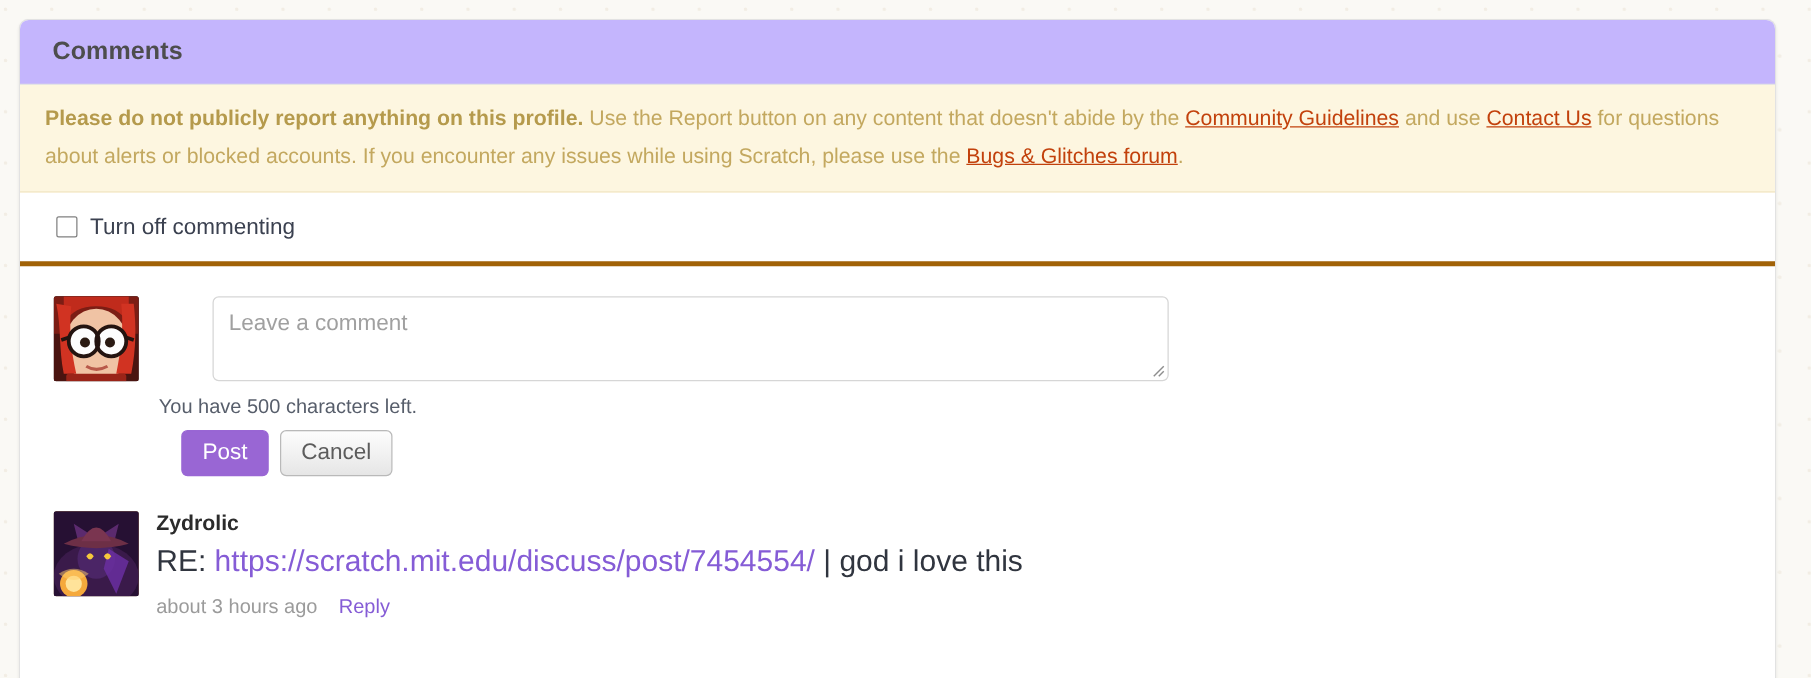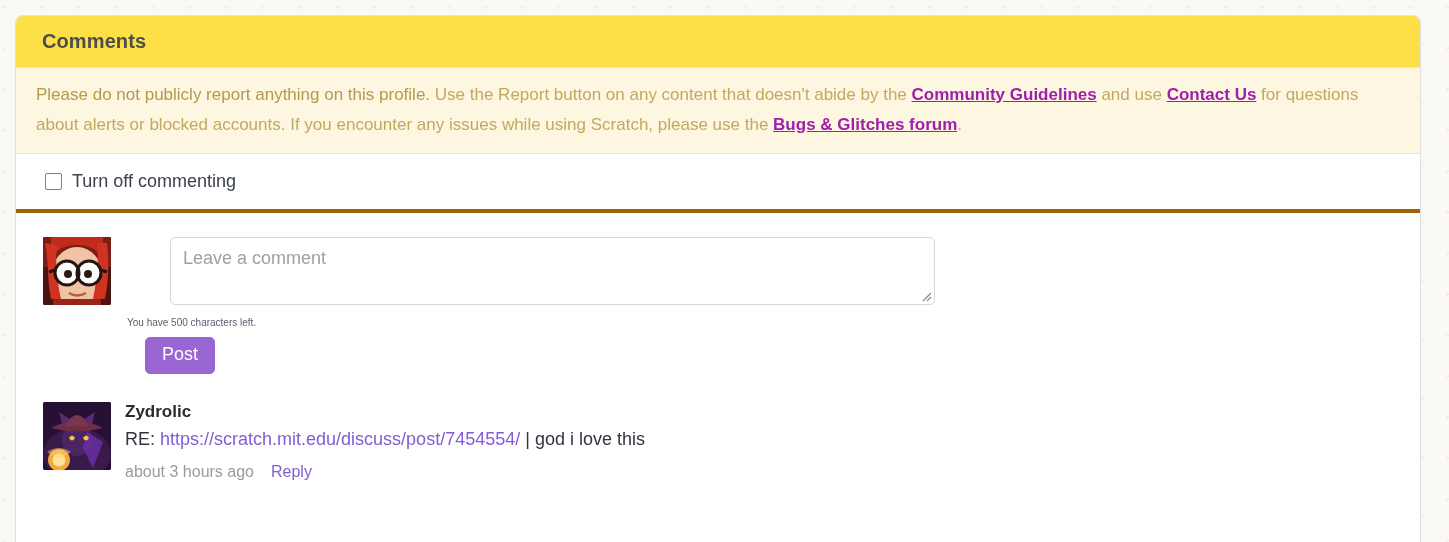--- a/index.html
+++ b/index.html
@@ -30,21 +30,21 @@
     border: 1px solid #e2e2e2;
     border-bottom: none;
     border-radius: 8px 8px 0 0;
     box-shadow: 0 1px 2px rgba(0,0,0,.05);
     overflow: hidden;
   }
 
   
   .card-header {
     height: 52px;
-    background: #fde047;
+    background: #c4b5fd;
     border-bottom: 1px solid #e4e4e4;
     display: flex;
     align-items: center;
     padding: 0 26px;
   }
   .card-header h2 {
     margin: 0;
     font-size: 20px;
     font-weight: bold;
     color: #4d4d4d;
@@ -53,25 +53,24 @@
 
   
   .banner {
     background: #fdf6e0;
     border-bottom: 1px solid #f1e6c4;
     padding: 12px 20px 13px 20px;
     font-size: 17px;
     line-height: 30px;
     color: #c3a85f;
   }
-  .banner b { color: #b59a4c; font-weight: normal; }
+  .banner b { color: #b59a4c; font-weight: bold; }
   .banner a {
-    color: #a21caf;
+    color: #c2410c;
     text-decoration: underline;
-    font-weight: bold;
   }
 
   
   .checkbox-row {
     height: 59px;
     display: flex;
     align-items: center;
     padding: 0 20px 0 29px;
     border-bottom: 4px solid #a16207;
   }
@@ -121,21 +120,21 @@
   }
   .ta::placeholder { color: #a0a0a0; }
   .grip {
     position: absolute;
     right: 3px; bottom: 3px;
     width: 12px; height: 12px;
     pointer-events: none;
   }
   .counter {
     margin: 12px 0 0 2px;
-    font-size: 10px;
+    font-size: 16px;
     color: #575e6b;
   }
   .btn-row { margin-top: 9px; display: flex; gap: 9px; padding-left: 20px; }
   .btn {
     font-family: "Liberation Sans", sans-serif;
     font-size: 18px;
     padding: 6px 16px 7px;
     border-radius: 5px;
     cursor: pointer;
     line-height: 1.2;
@@ -157,21 +156,21 @@
     padding: 20px 20px 0 27px;
   }
   .comment-body { padding-left: 14px; }
   .comment-user {
     font-size: 17px;
     font-weight: bold;
     color: #2b2b2b;
     margin: 0 0 7px 0;
   }
   .comment-text {
-    font-size: 18px;
+    font-size: 24px;
     color: #30353f;
     margin: 0 0 13px 0;
   }
   .comment-text a { color: #855cd6; text-decoration: none; }
   .comment-meta {
     font-size: 16px;
     color: #9b9b9b;
   }
   .comment-meta a {
     color: #855cd6;
@@ -225,20 +224,21 @@
         <svg class="grip" viewBox="0 0 12 12">
           <g stroke="#8d8d8d" stroke-width="1.2">
             <line x1="11" y1="3" x2="3" y2="11"></line>
             <line x1="11" y1="7" x2="7" y2="11"></line>
           </g>
         </svg>
       </div>
       <div class="counter">You have 500 characters left.</div>
       <div class="btn-row">
         <button class="btn btn-post">Post</button>
+        <button class="btn btn-cancel">Cancel</button>
       </div>
     </div>
   </div>
 
   <div class="comment">
     <div class="avatar">
       <svg width="68" height="68" viewBox="0 0 68 68">
         <rect width="68" height="68" fill="#261033"></rect>
         <ellipse cx="34" cy="52" rx="34" ry="26" fill="#3a1a4a"></ellipse>
         <path d="M20 26l-4-16 14 9zM48 26l4-16-14 9z" fill="#5b2a6e"></path>

